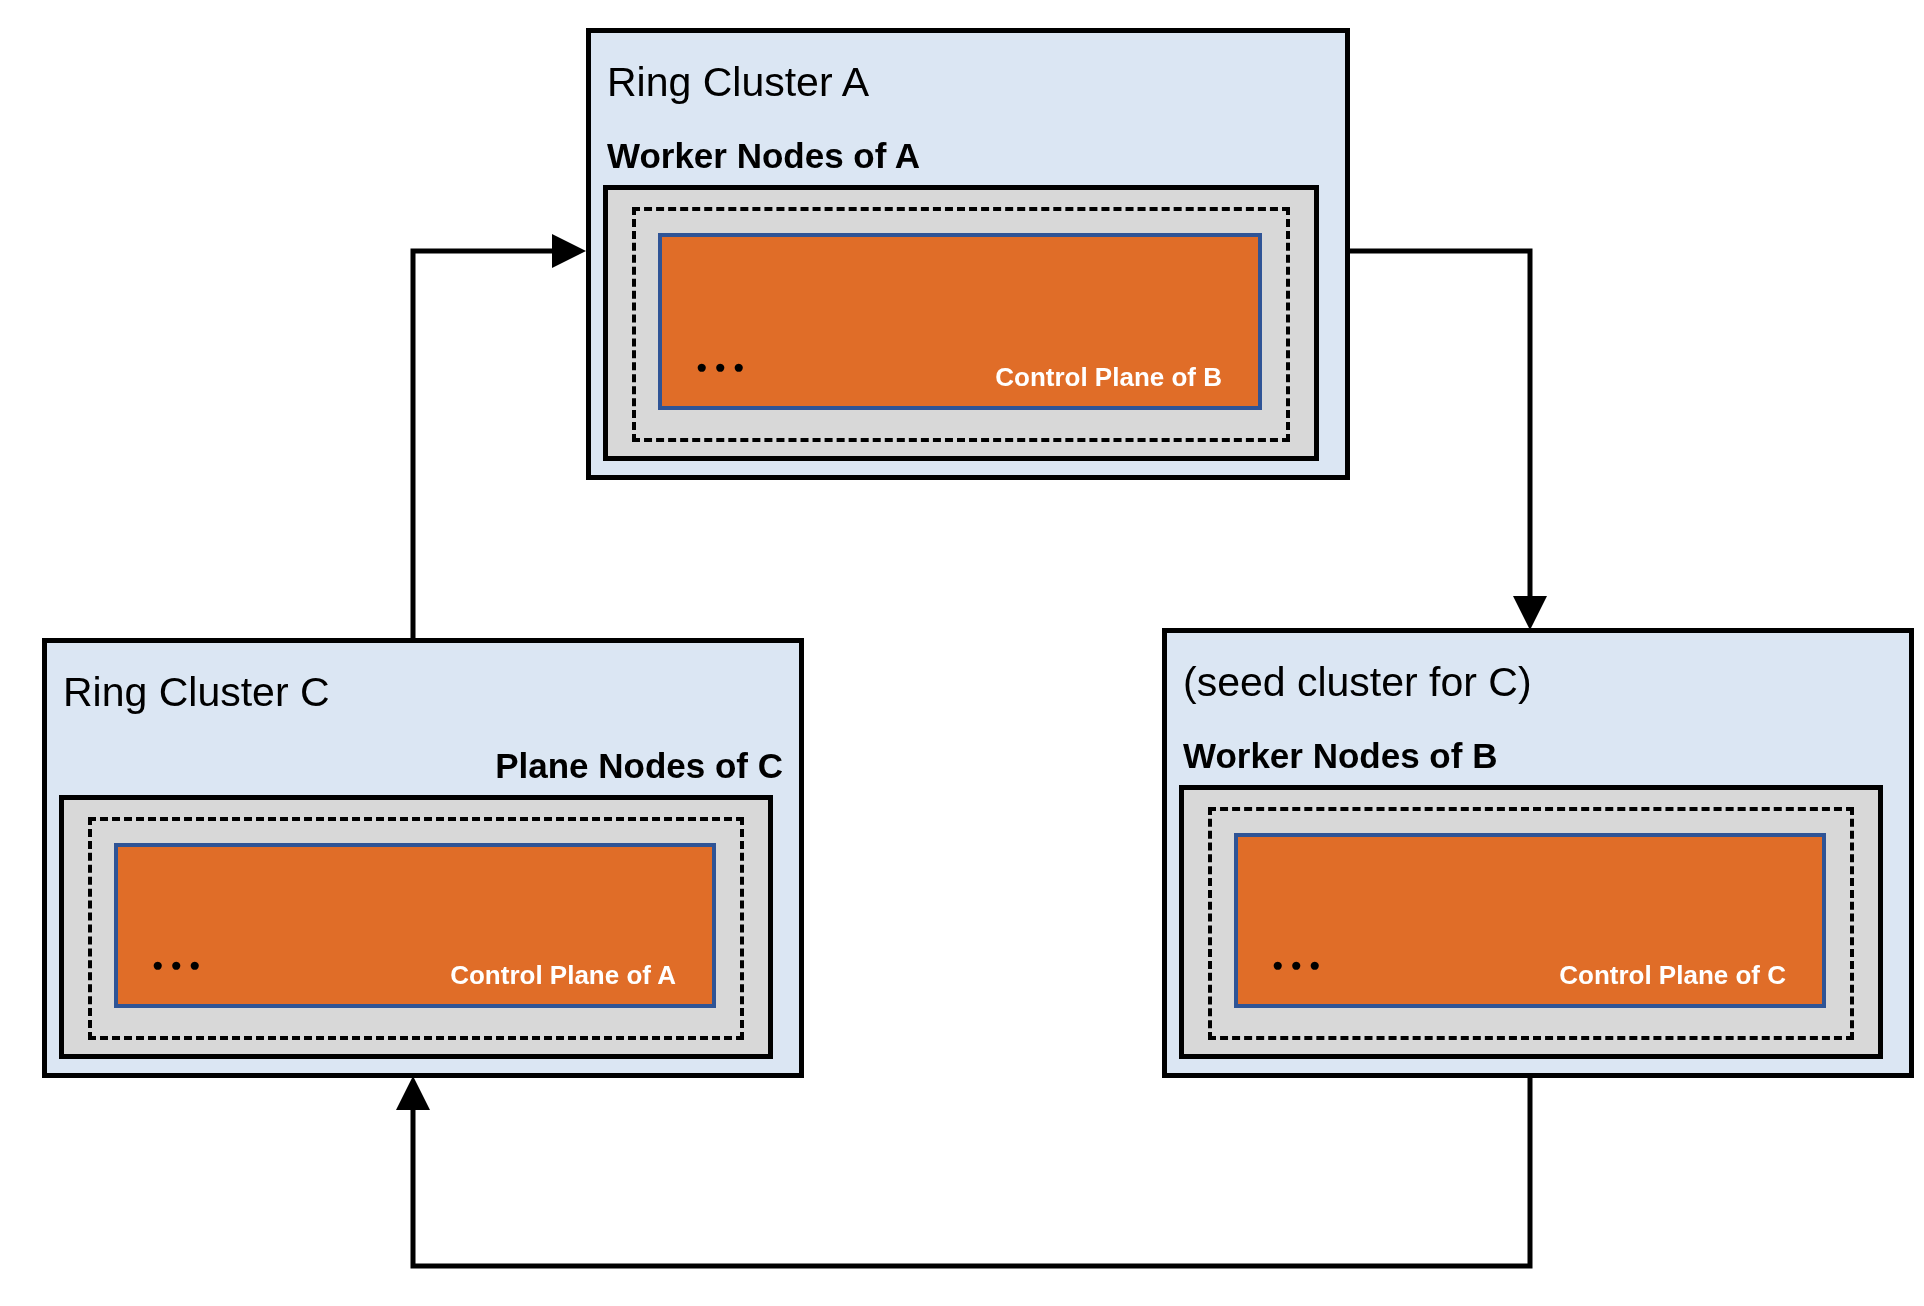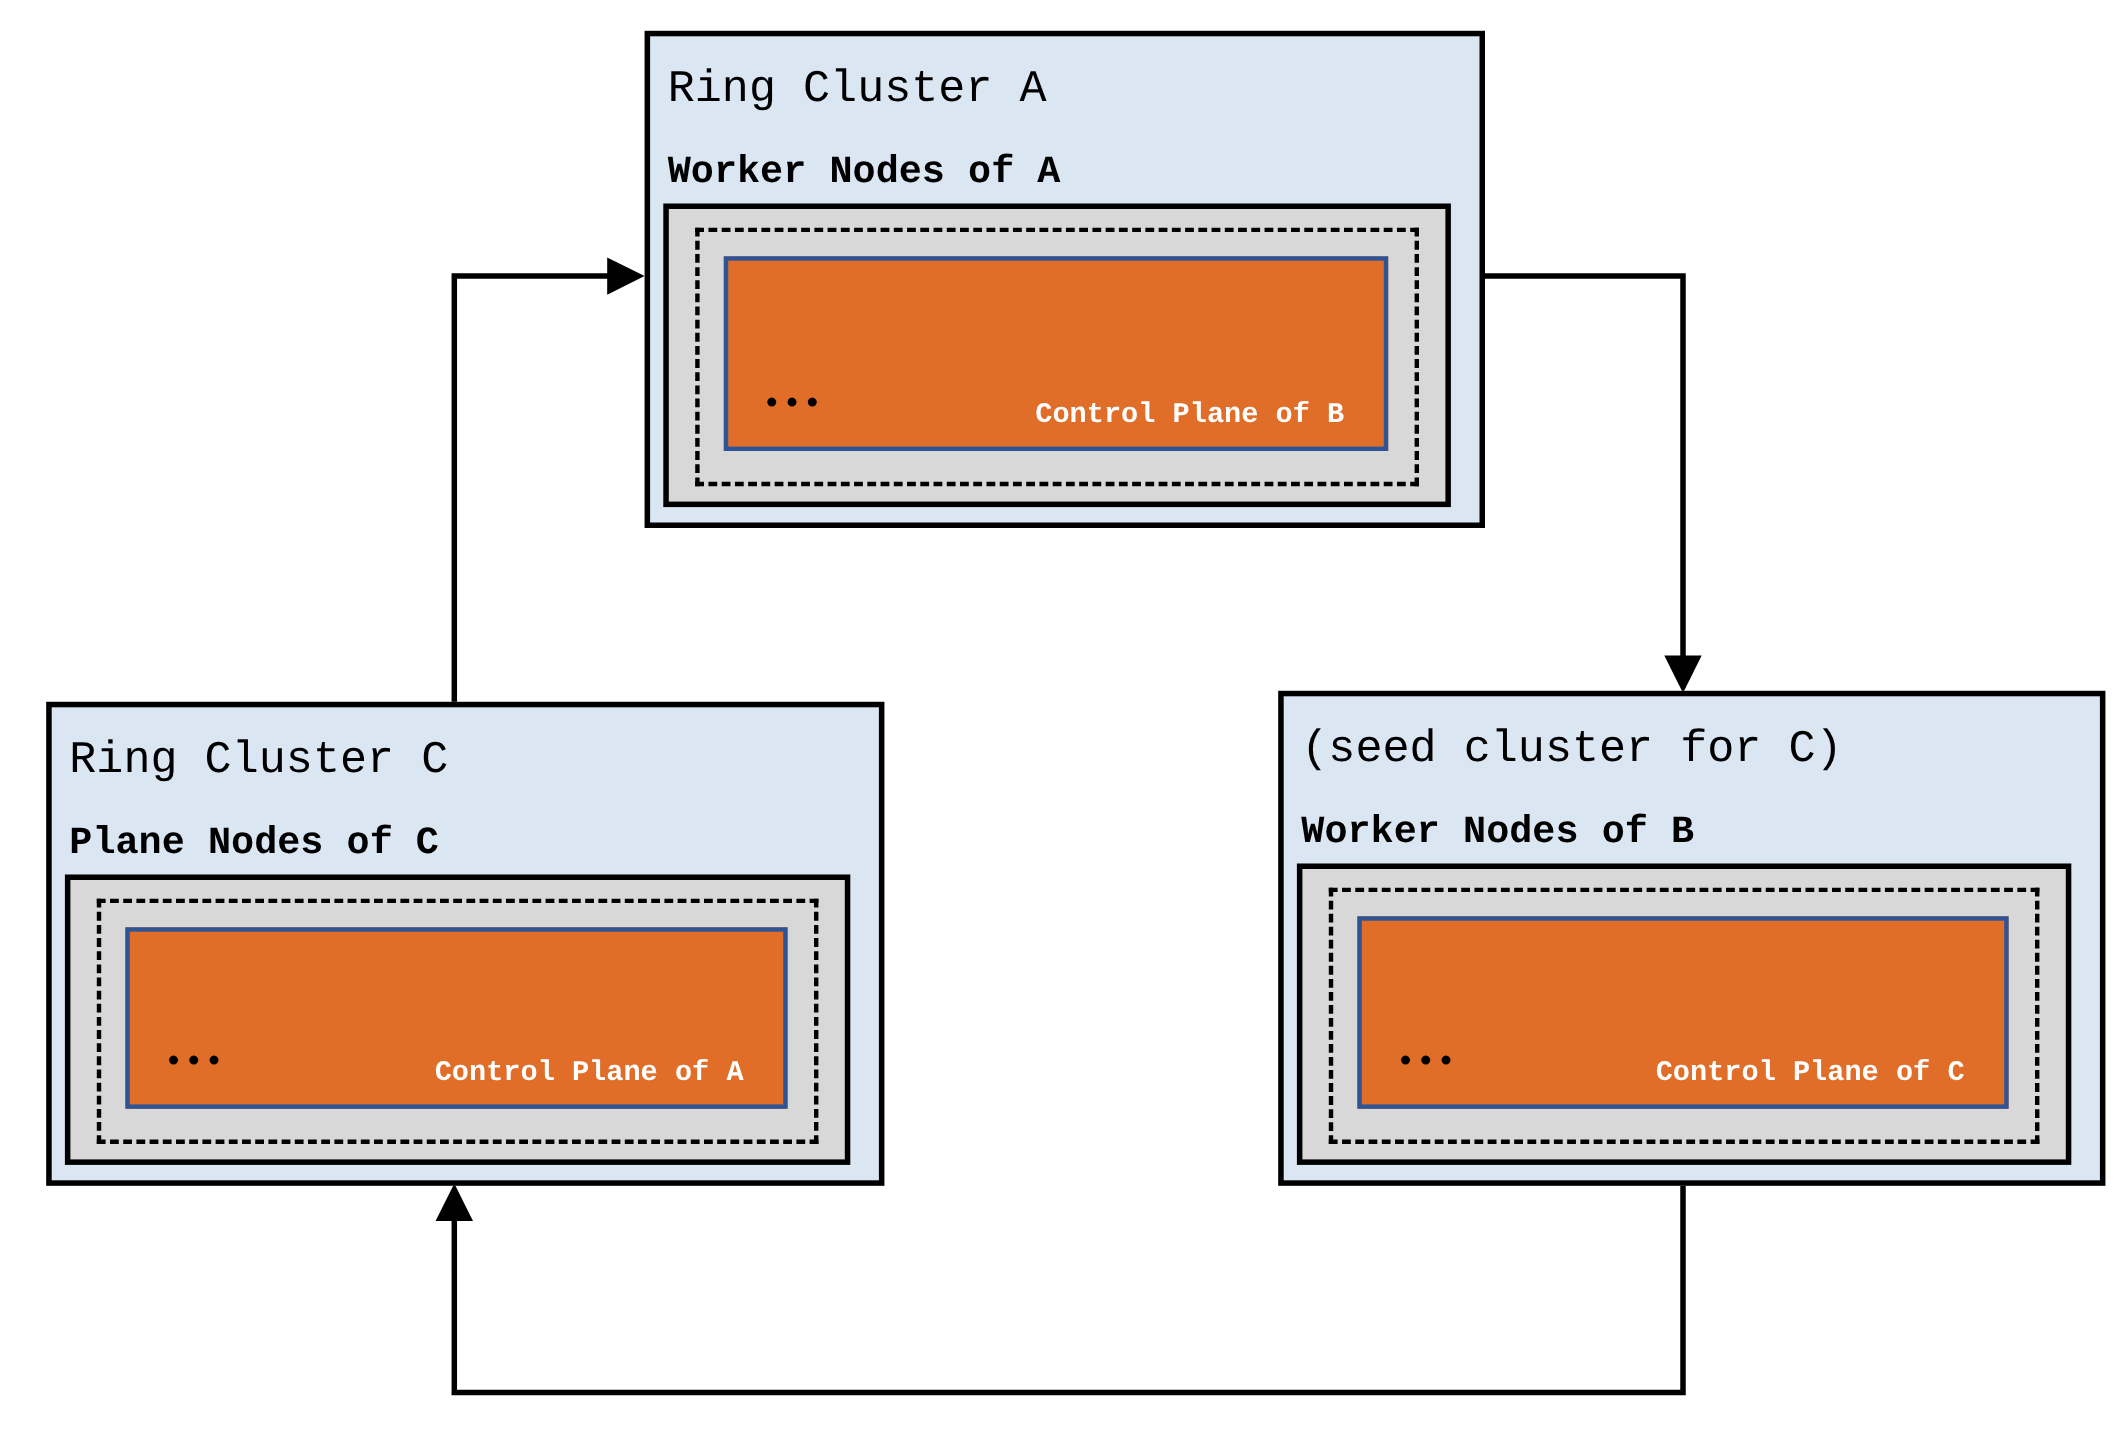--- a/index.html
+++ b/index.html
@@ -7,36 +7,35 @@
     padding: 0;
     background: #ffffff;
     font-family: "Liberation Sans", sans-serif;
   }
   .canvas {
     position: relative;
     width: 1924px;
     height: 1292px;
     background: #ffffff;
     overflow: hidden;
-    font-family: Liberation Mono, monospace;
   }
   .arrow-layer {
     position: absolute;
     left: 0;
     top: 0;
     pointer-events: none;
   }
   .cluster {
     position: absolute;
     background: #dbe6f3;
     border: 5px solid #000000;
     box-sizing: border-box;
   }
   .cluster-a { left: 586px; top: 28px;  width: 764px; height: 452px; }
-  .cluster-c { left: 42px;  top: 638px; width: 762px; height: 440px; }
+  .cluster-c { left: 42px;  top: 638px; width: 762px; height: 440px; text-align: right; }
   .cluster-b { left: 1162px; top: 628px; width: 752px; height: 450px; }
 
   .cluster-header {
     display: flex;
     justify-content: space-between;
     align-items: baseline;
     padding: 26px 18px 0 16px;
     font-size: 41px;
     line-height: 1.15;
     color: #000000;

